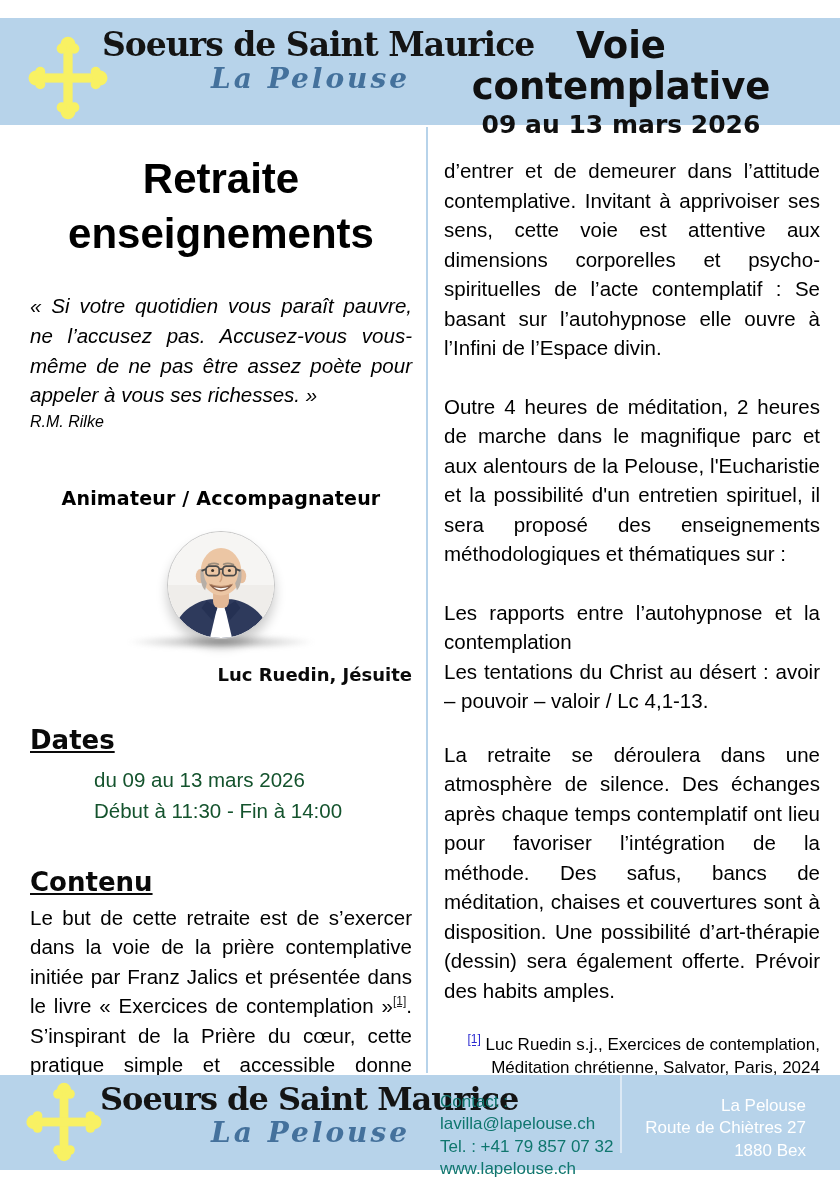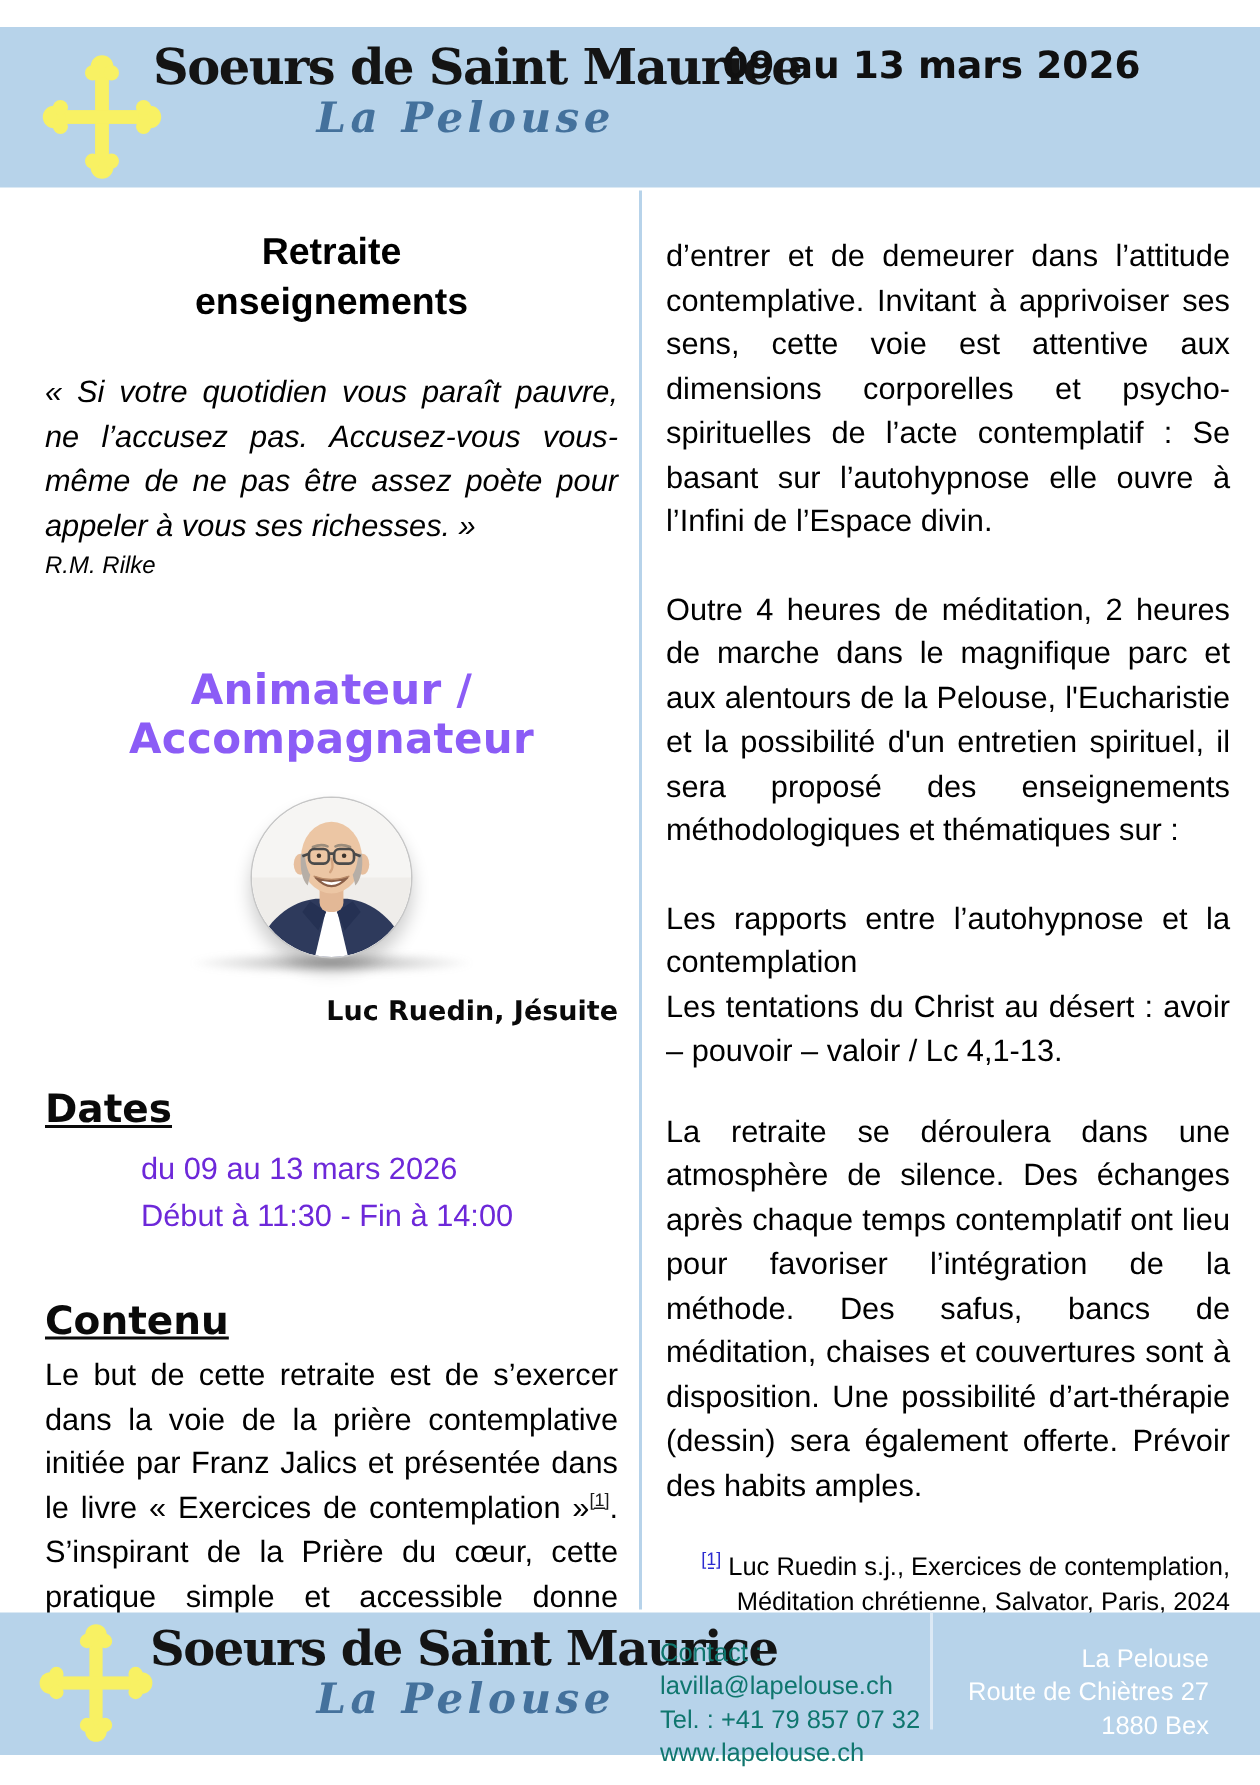--- a/index.html
+++ b/index.html
@@ -28,42 +28,42 @@
 
   .header-right { position:absolute; left:437px; top:8px; width:368px; text-align:center; }
   .header-title { font-family:"DejaVu Sans", sans-serif; font-weight:700; font-size:37px; line-height:1.1; color:#101010; }
   .header-dates { font-family:"DejaVu Sans", sans-serif; font-weight:700; font-size:25px; margin-top:3px; color:#101010; }
 
   
   .col-divider { position:absolute; left:426px; top:127px; width:2px; height:946px; background:#b7d3ea; }
   .col-left  { position:absolute; left:30px;  top:128px; width:382px; }
   .col-right { position:absolute; left:444px; top:128px; width:376px; }
 
-  .main-title { text-align:center; font-weight:700; font-size:25px; line-height:1.3; margin-top:24px; color:#000; }
+  .main-title { text-align:center; font-weight:700; font-size:42px; line-height:1.3; margin-top:24px; color:#000; }
 
   .quote { margin-top:30px; font-style:italic; font-size:20.5px; line-height:1.45; text-align:justify; color:#000; }
   .quote-author { font-style:italic; font-size:16px; margin-top:3px; color:#000; }
 
   .animator-heading { margin-top:56px; text-align:center; font-family:"DejaVu Sans", sans-serif;
-                      font-weight:700; font-size:28px; letter-spacing:0.2px; color:#8b5cf6; }
+                      font-weight:700; font-size:19px; letter-spacing:0.2px; color:#000000; }
 
   .photo-wrap { margin-top:22px; display:flex; flex-direction:column; align-items:center; }
   .photo-circle { width:108px; height:108px; border-radius:50%; border:1px solid #c6c6c6; overflow:hidden;
                   background:#fff; box-shadow:0 8px 12px rgba(0,0,0,0.20); position:relative; z-index:1; }
   .photo-circle svg { display:block; width:100%; height:100%; }
   .photo-shadow { width:200px; height:16px; margin-top:-5px; border-radius:50%;
                   background:radial-gradient(closest-side, rgba(70,70,70,0.50), rgba(110,110,110,0.18) 62%, rgba(0,0,0,0) 95%);
                   filter:blur(2px); }
 
   .animator-name { margin-top:14px; text-align:right; font-family:"DejaVu Sans", sans-serif;
                    font-weight:700; font-size:18px; color:#0a0a0a; }
 
   .section-heading { font-family:"DejaVu Sans", sans-serif; font-weight:700; font-size:26px; color:#0a0a0a;text-decoration:underline; }
   .dates-heading { margin-top:40px; }
-  .date-lines { margin:10px 0 0 64px; font-size:20.5px; line-height:1.5; color:#6d28d9; }
+  .date-lines { margin:10px 0 0 64px; font-size:20.5px; line-height:1.5; color:#14532d; }
   .content-heading { margin-top:40px; }
   .content-par { margin-top:6px; font-size:20.5px; line-height:1.44; text-align:justify;
                  text-align-last:justify; color:#000; }
 
   .fn-ref { font-size:12px; vertical-align:super; text-decoration:underline; line-height:0; }
   .fn-ref.dark { color:#1a1a1a; }
   .fn-ref.blue { color:#2b2bd0; cursor:pointer; }
 
   .col-right p { font-size:20.5px; line-height:1.44; text-align:justify; color:#000; margin-bottom:29px; }
   .col-right p.first { margin-top:28px; }
@@ -104,20 +104,21 @@
 
   <header class="banner top">
     <svg class="cross-icon" viewBox="0 0 100 104" aria-hidden="true">
       <use href="#cross-bottony"></use>
     </svg>
     <div class="org-names">
       <div class="org-name">Soeurs de Saint Maurice</div>
       <div class="org-subname">La Pelouse</div>
     </div>
     <div class="header-right">
+      <div class="header-title">Voie contemplative</div>
       <div class="header-dates">09 au 13 mars 2026</div>
     </div>
   </header>
 
   <div class="col-divider"></div>
 
   <section class="col-left">
     <h1 class="main-title">
       <span>Retraite</span><br>
       <span>enseignements</span>

